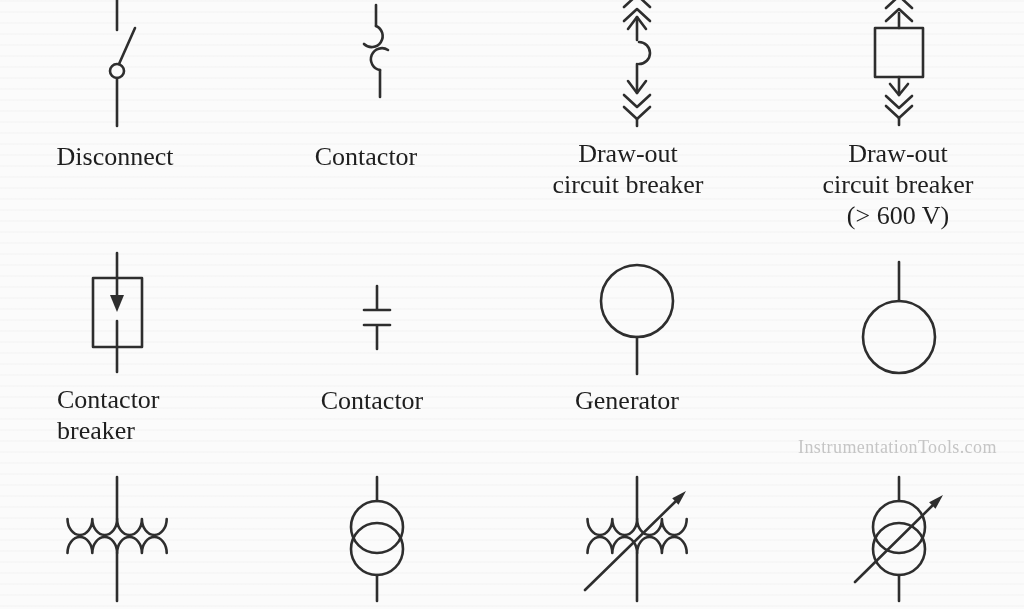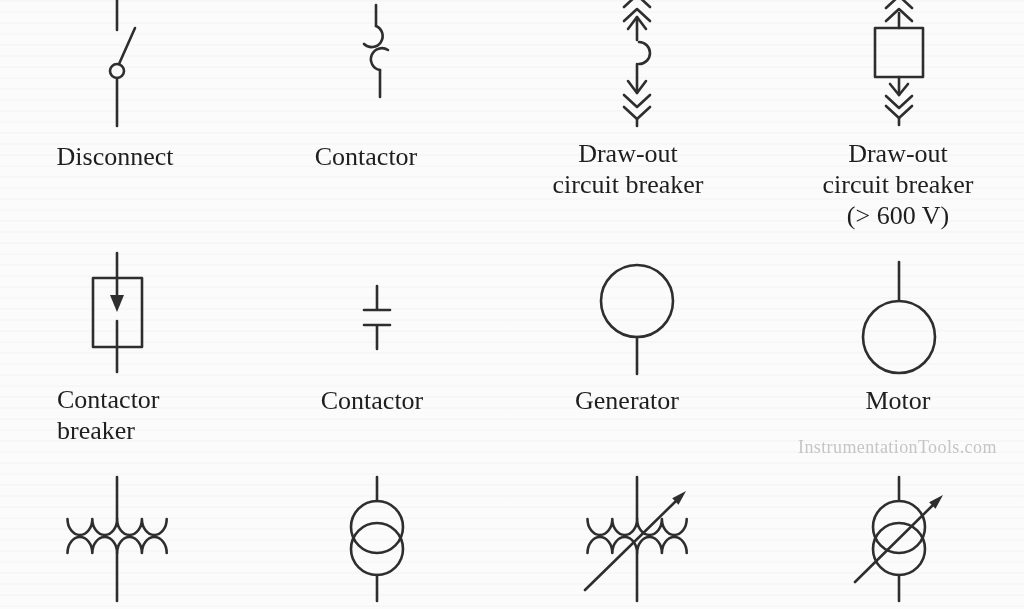--- a/index.html
+++ b/index.html
@@ -164,19 +164,16 @@
   </div>
 
   <div class="label" style="left:517px;top:385px;width:220px">
     <div>Generator</div>
   </div>
 
   <div class="label" style="left:262px;top:385px;width:220px">
     <div>Contactor</div>
   </div>
 
-  <div class="label" style="left:788px;top:385px;width:220px">
-    <div>Motor</div>
-  </div>
 
   <div class="watermark" style="left:798px;top:437px;width:210px">InstrumentationTools.com</div>
 
 </div>
 
 </body></html>

